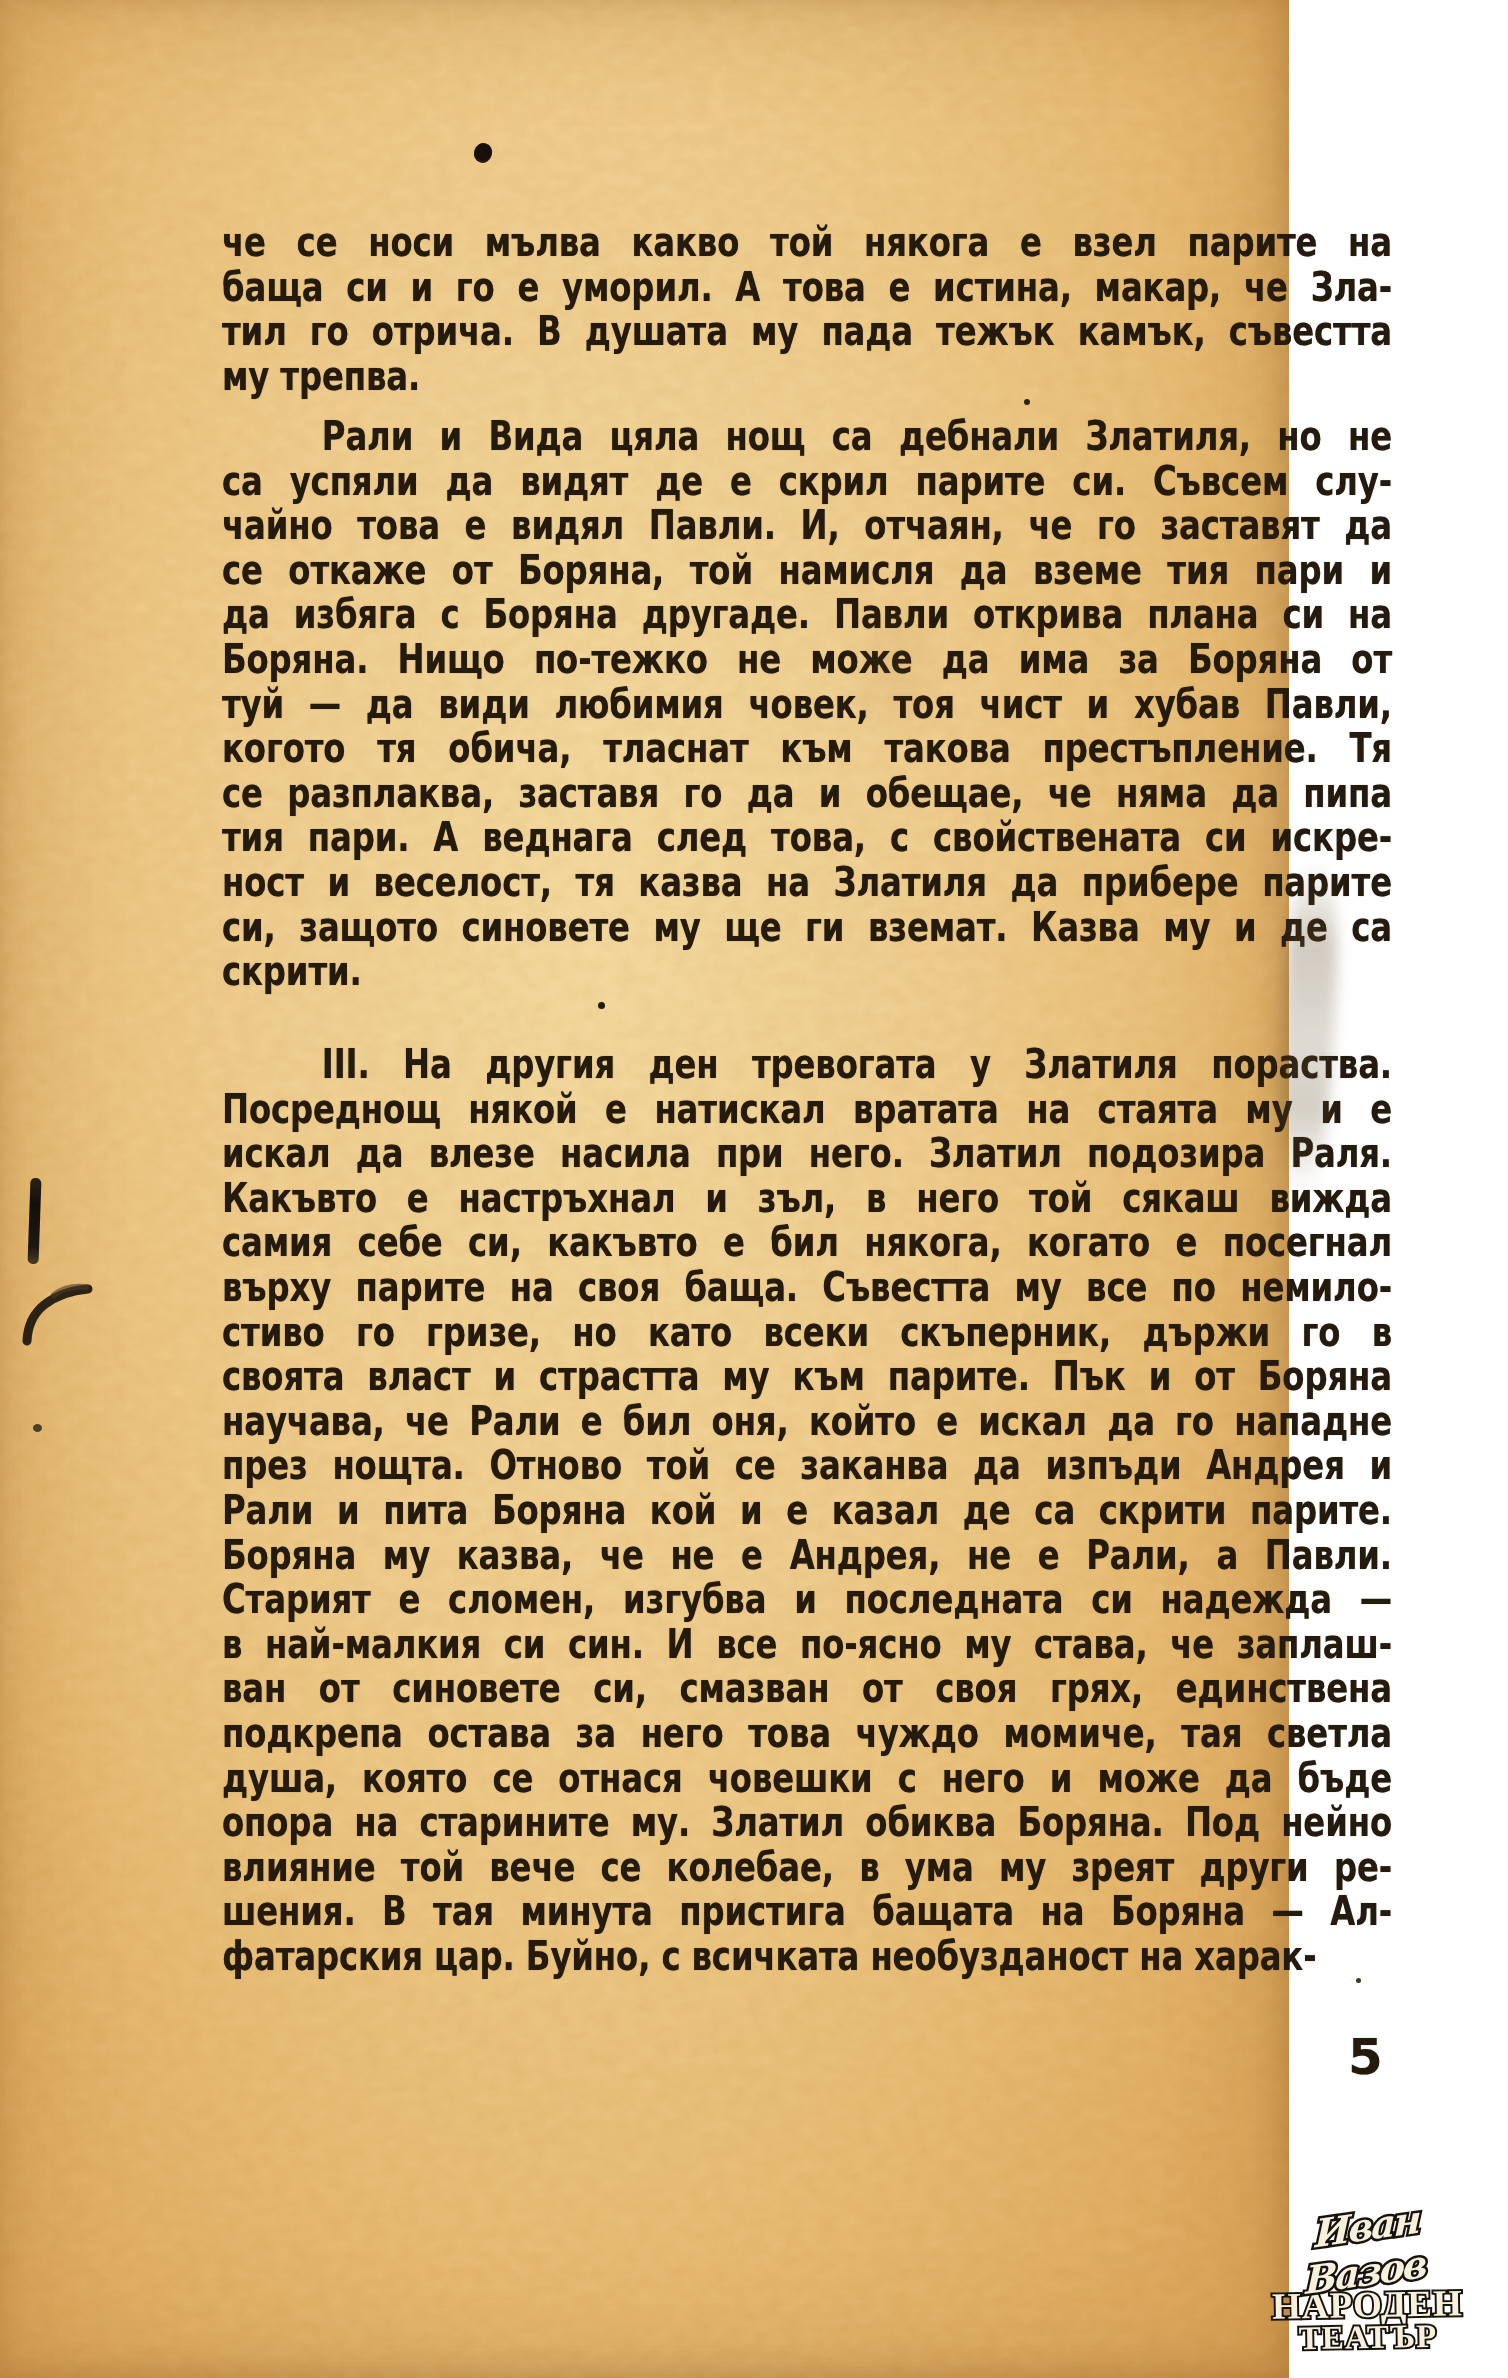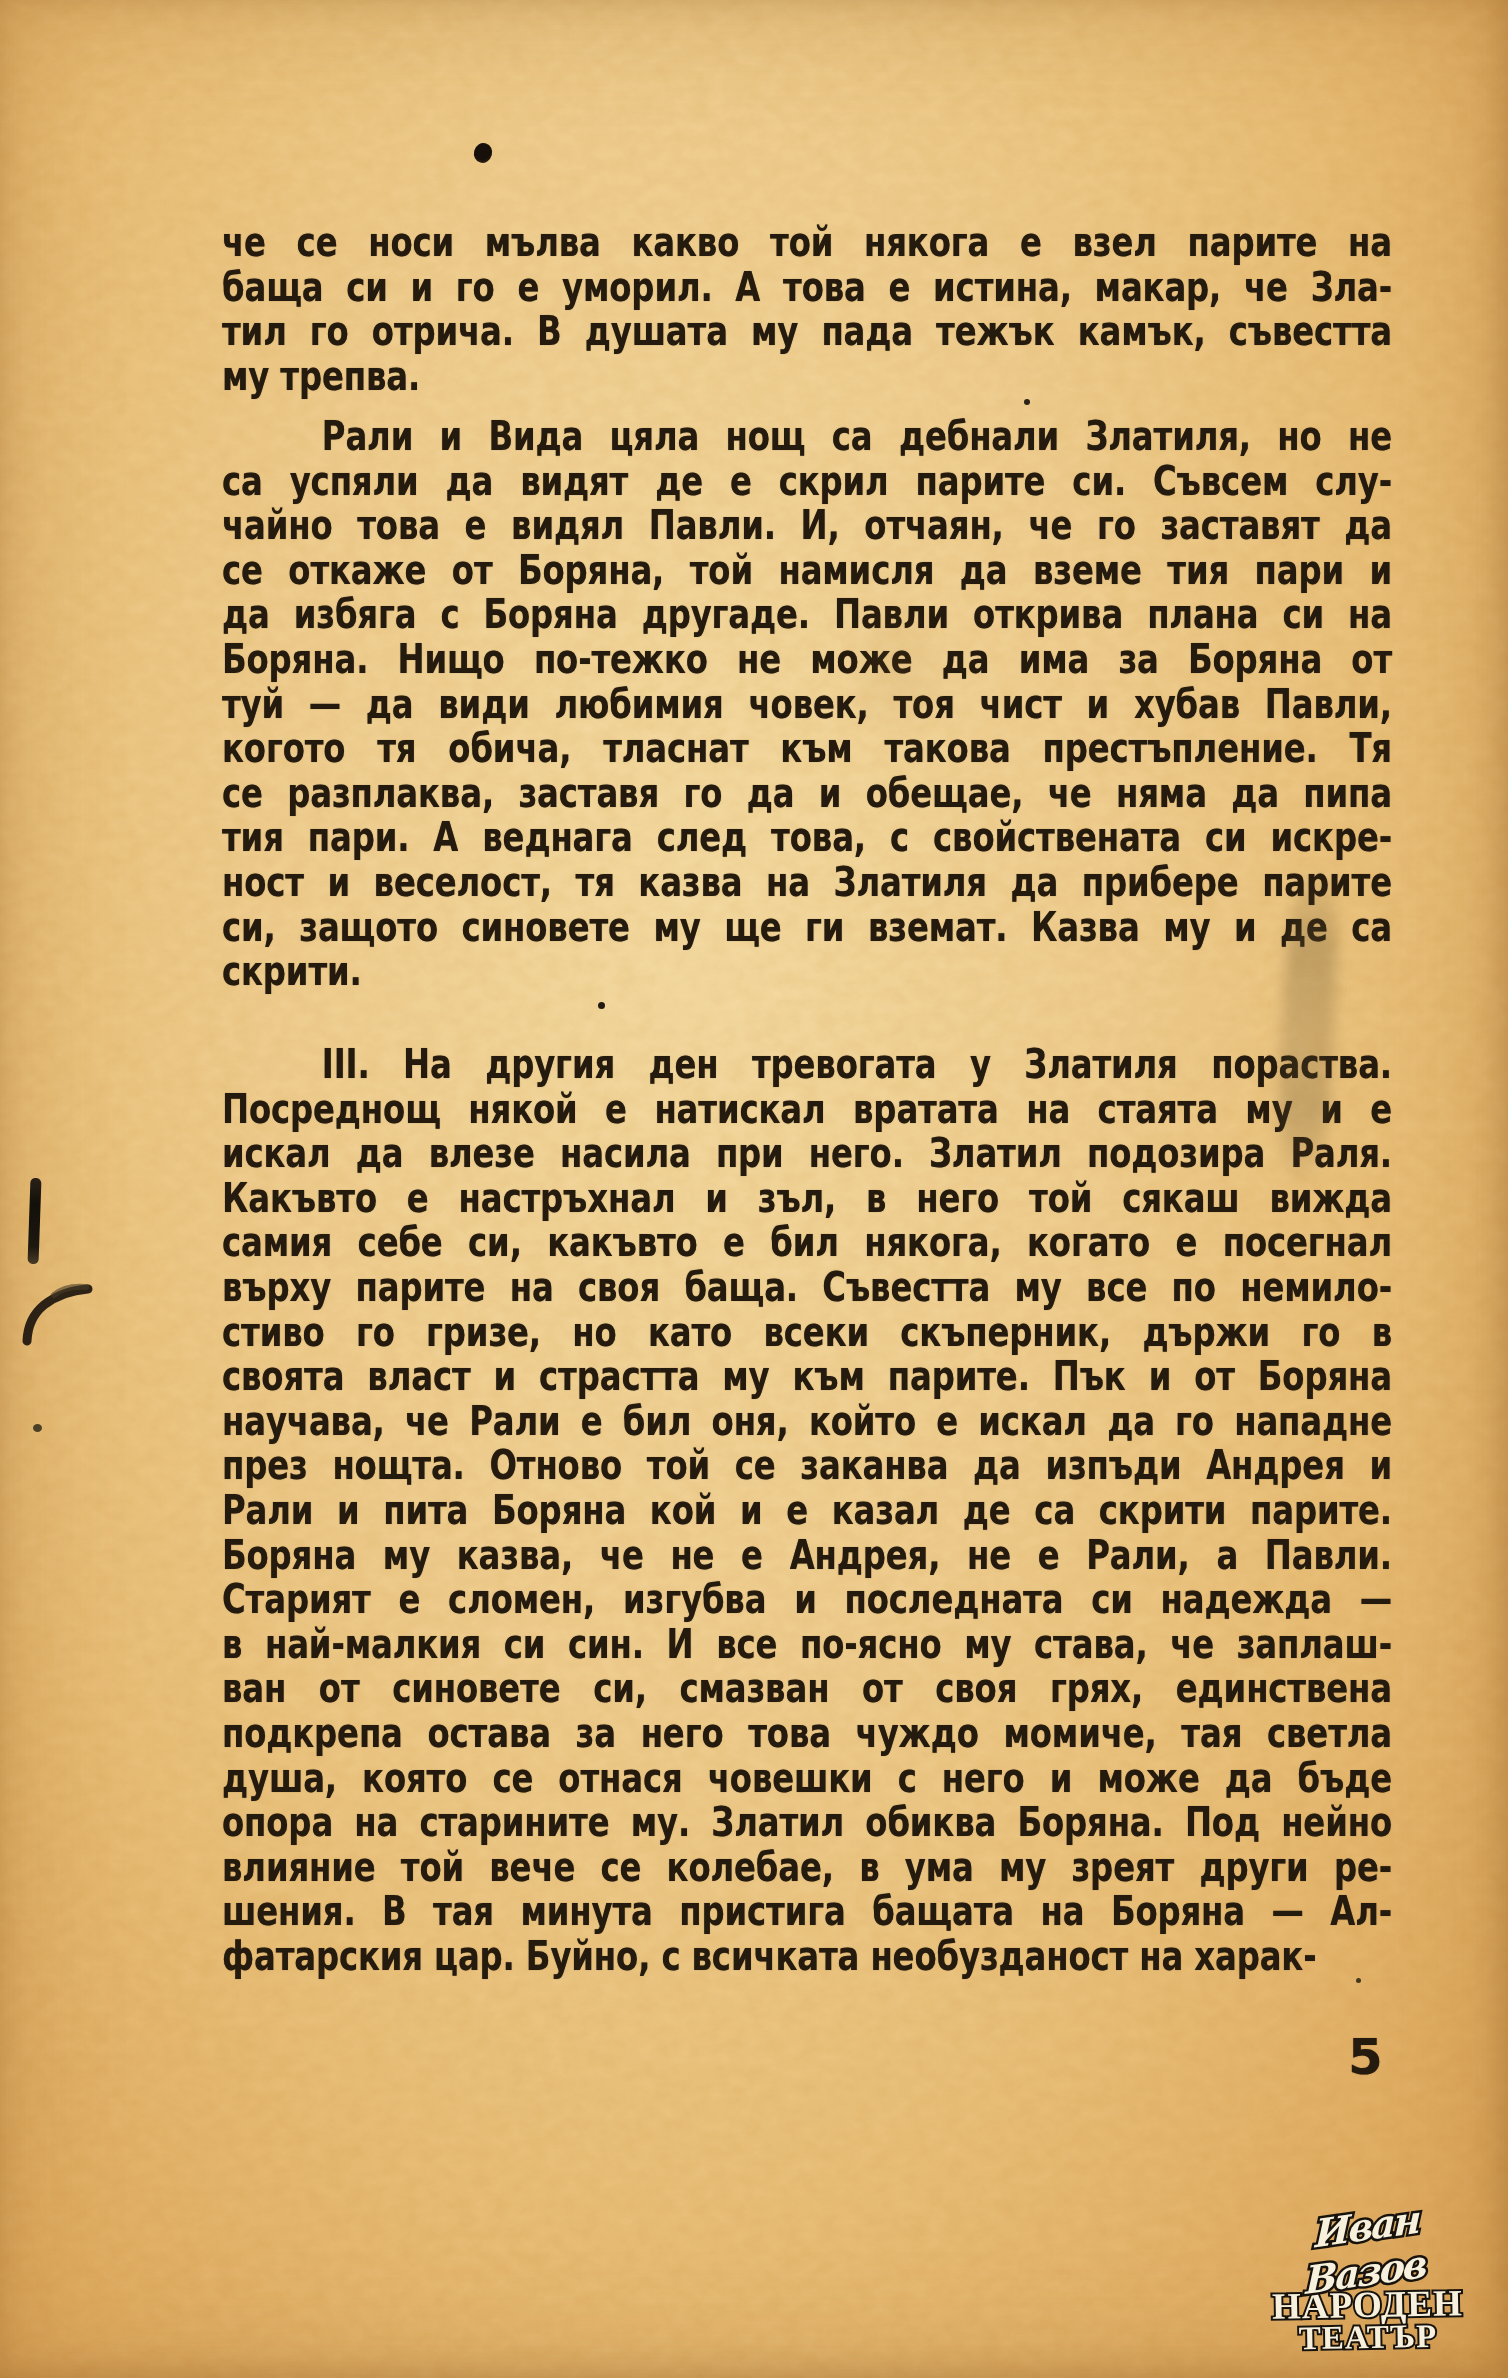--- a/index.html
+++ b/index.html
@@ -2,21 +2,21 @@
 <html><head>
 <meta charset="utf-8">
 <style>
   html, body {
     margin: 0; padding: 0;
     width: 1508px; height: 2378px;
     overflow: hidden;
   }
   .page {
     position: relative;
-    width: 1508px; height: 2378px;
+    width: 1289px; height: 2378px;
     background: radial-gradient(ellipse at 46% 38%,
       #f5dda6 0%, #f0d093 38%, #eac27c 62%, #e3b269 82%, #dca75c 100%);
     box-shadow: inset 0 0 120px rgba(150,95,30,0.28),
                 inset -6px -6px 30px rgba(110,70,20,0.25);
     font-family: "DejaVu Sans", sans-serif;
   }
   .texture {
     position: absolute; left: 0; top: 0;
     width: 100%; height: 100%;
     opacity: 0.5;

